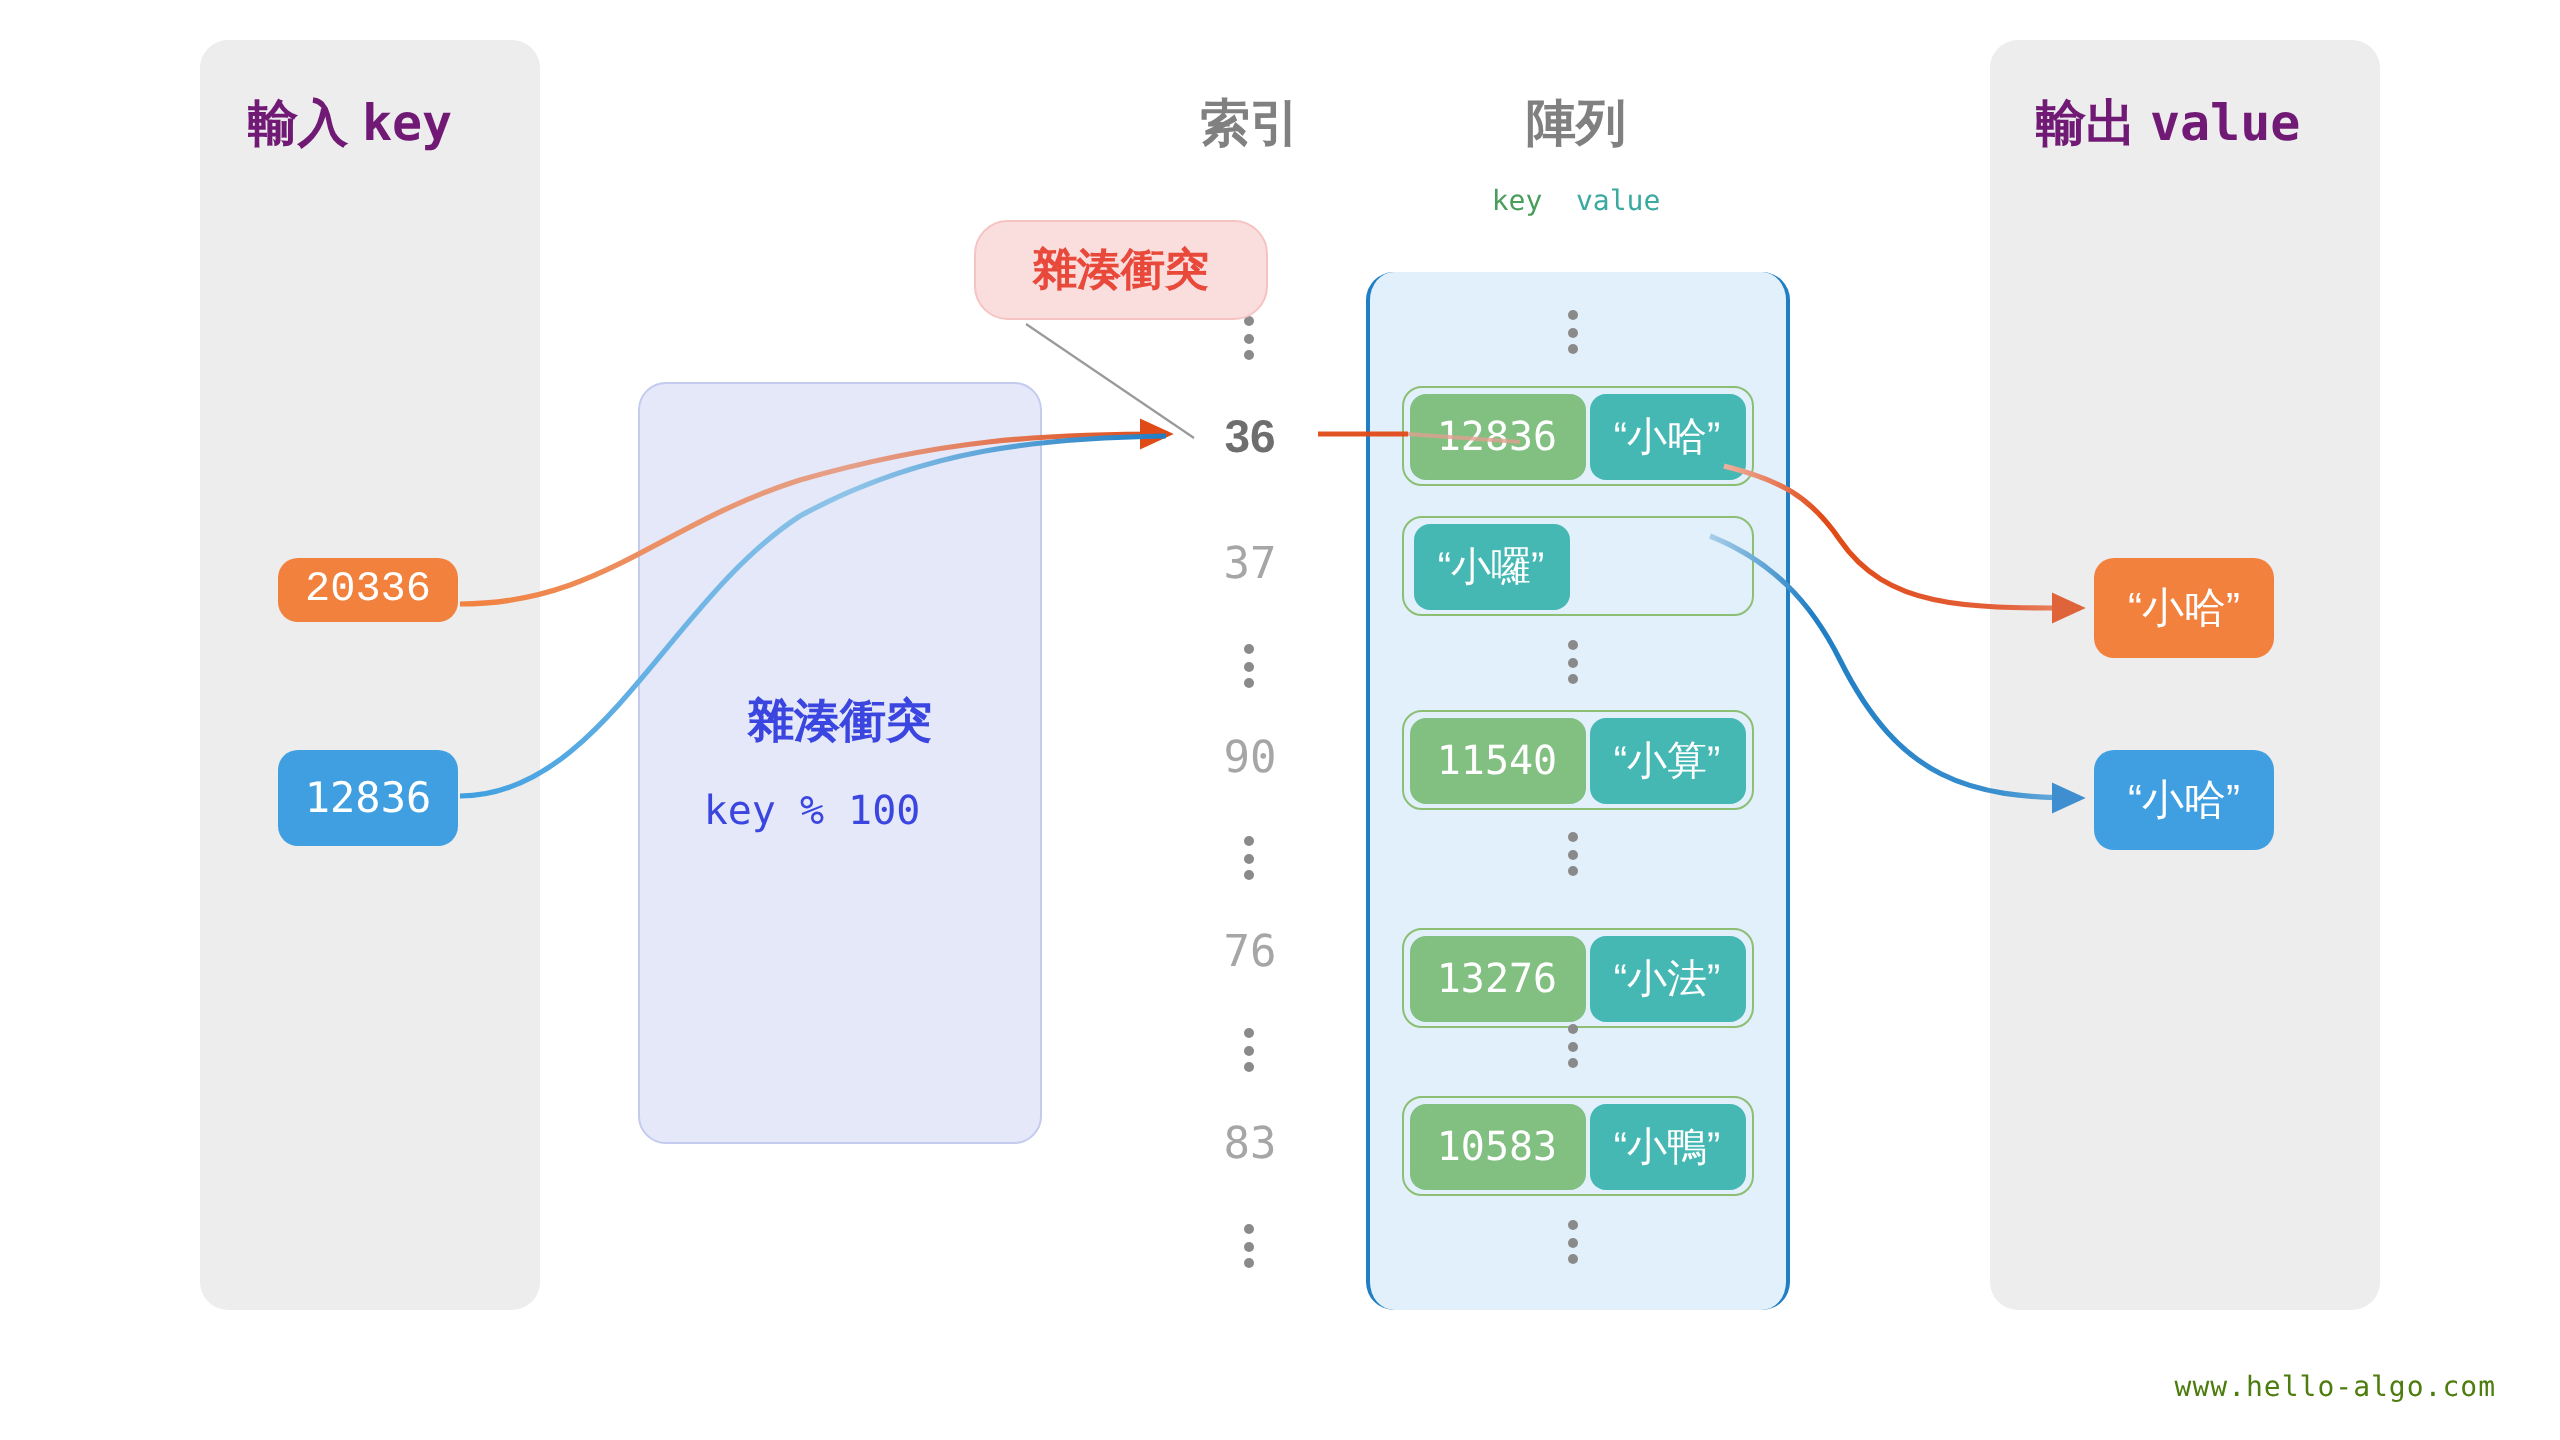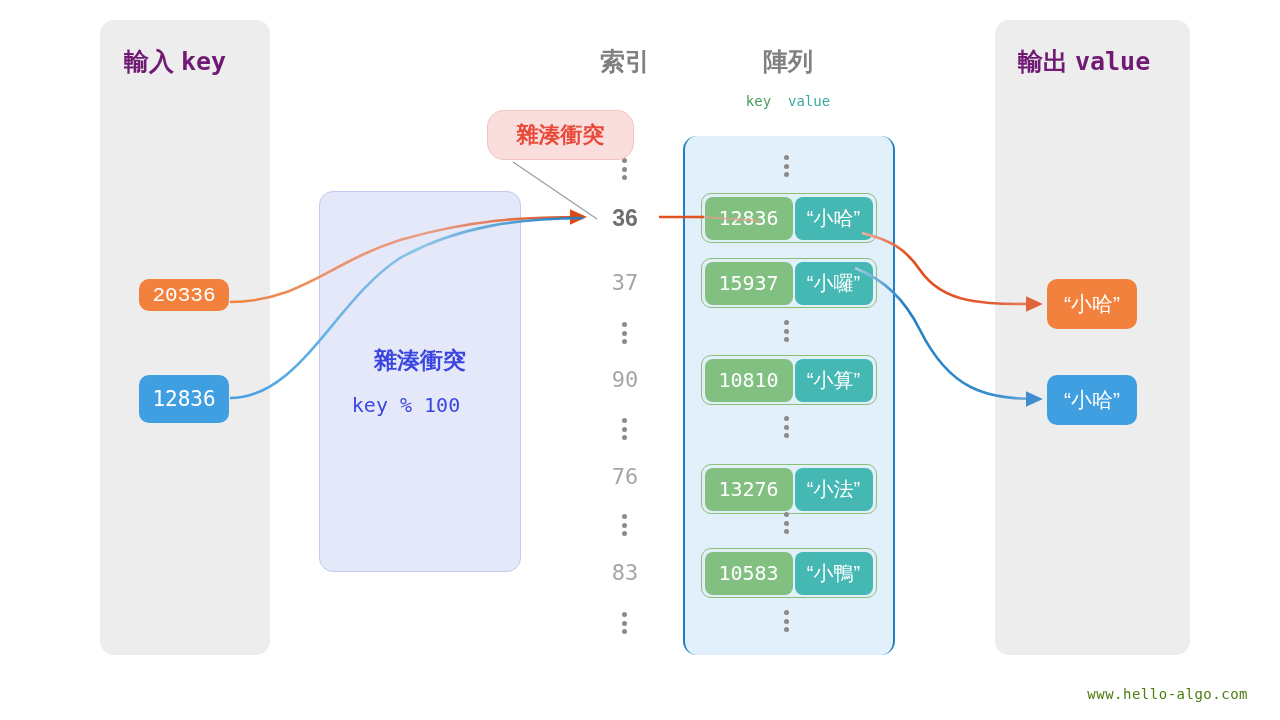--- a/index.html
+++ b/index.html
@@ -281,25 +281,24 @@
       <div class="index-label" style="left: 590px; top: 464px;">76</div>
       <div class="index-label" style="left: 590px; top: 560px;">83</div>
     </div>
 
   <div id="cells">
       <div class="cell" style="left: 701px; top: 193px;">
         <div class="cell-key">12836</div>
         <div class="cell-val">“小哈”</div>
       </div>
       <div class="cell" style="left: 701px; top: 258px;">
-        <div class="cell-key">15937</div>
         <div class="cell-val">“小囉”</div>
       </div>
       <div class="cell" style="left: 701px; top: 355px;">
-        <div class="cell-key">10810</div>
+        <div class="cell-key">11540</div>
         <div class="cell-val">“小算”</div>
       </div>
       <div class="cell" style="left: 701px; top: 452px; margin-top: 12px;">
         <div class="cell-key">13276</div>
         <div class="cell-val">“小法”</div>
       </div>
       <div class="cell" style="left: 701px; top: 548px; text-align: center;">
         <div class="cell-key">10583</div>
         <div class="cell-val">“小鴨”</div>
       </div>

